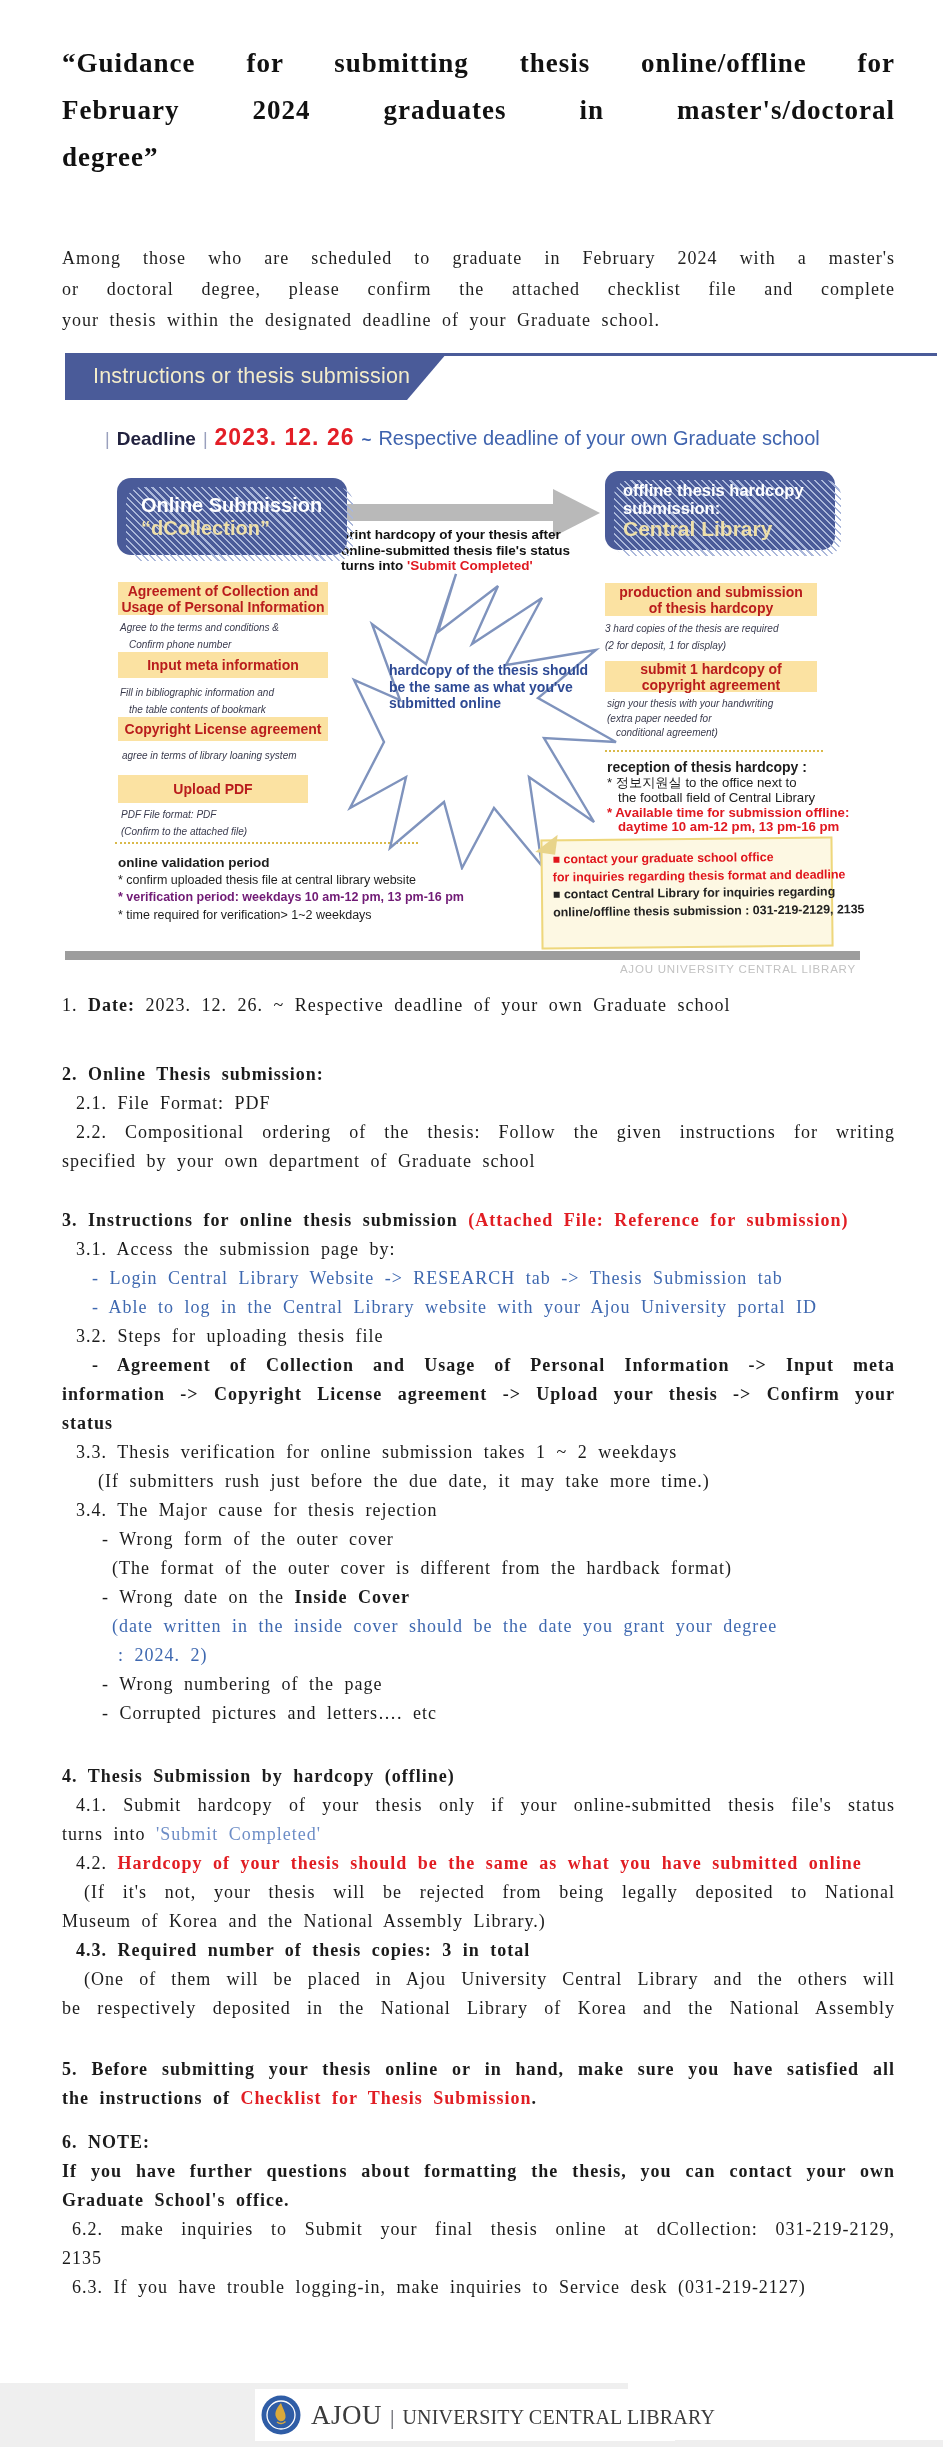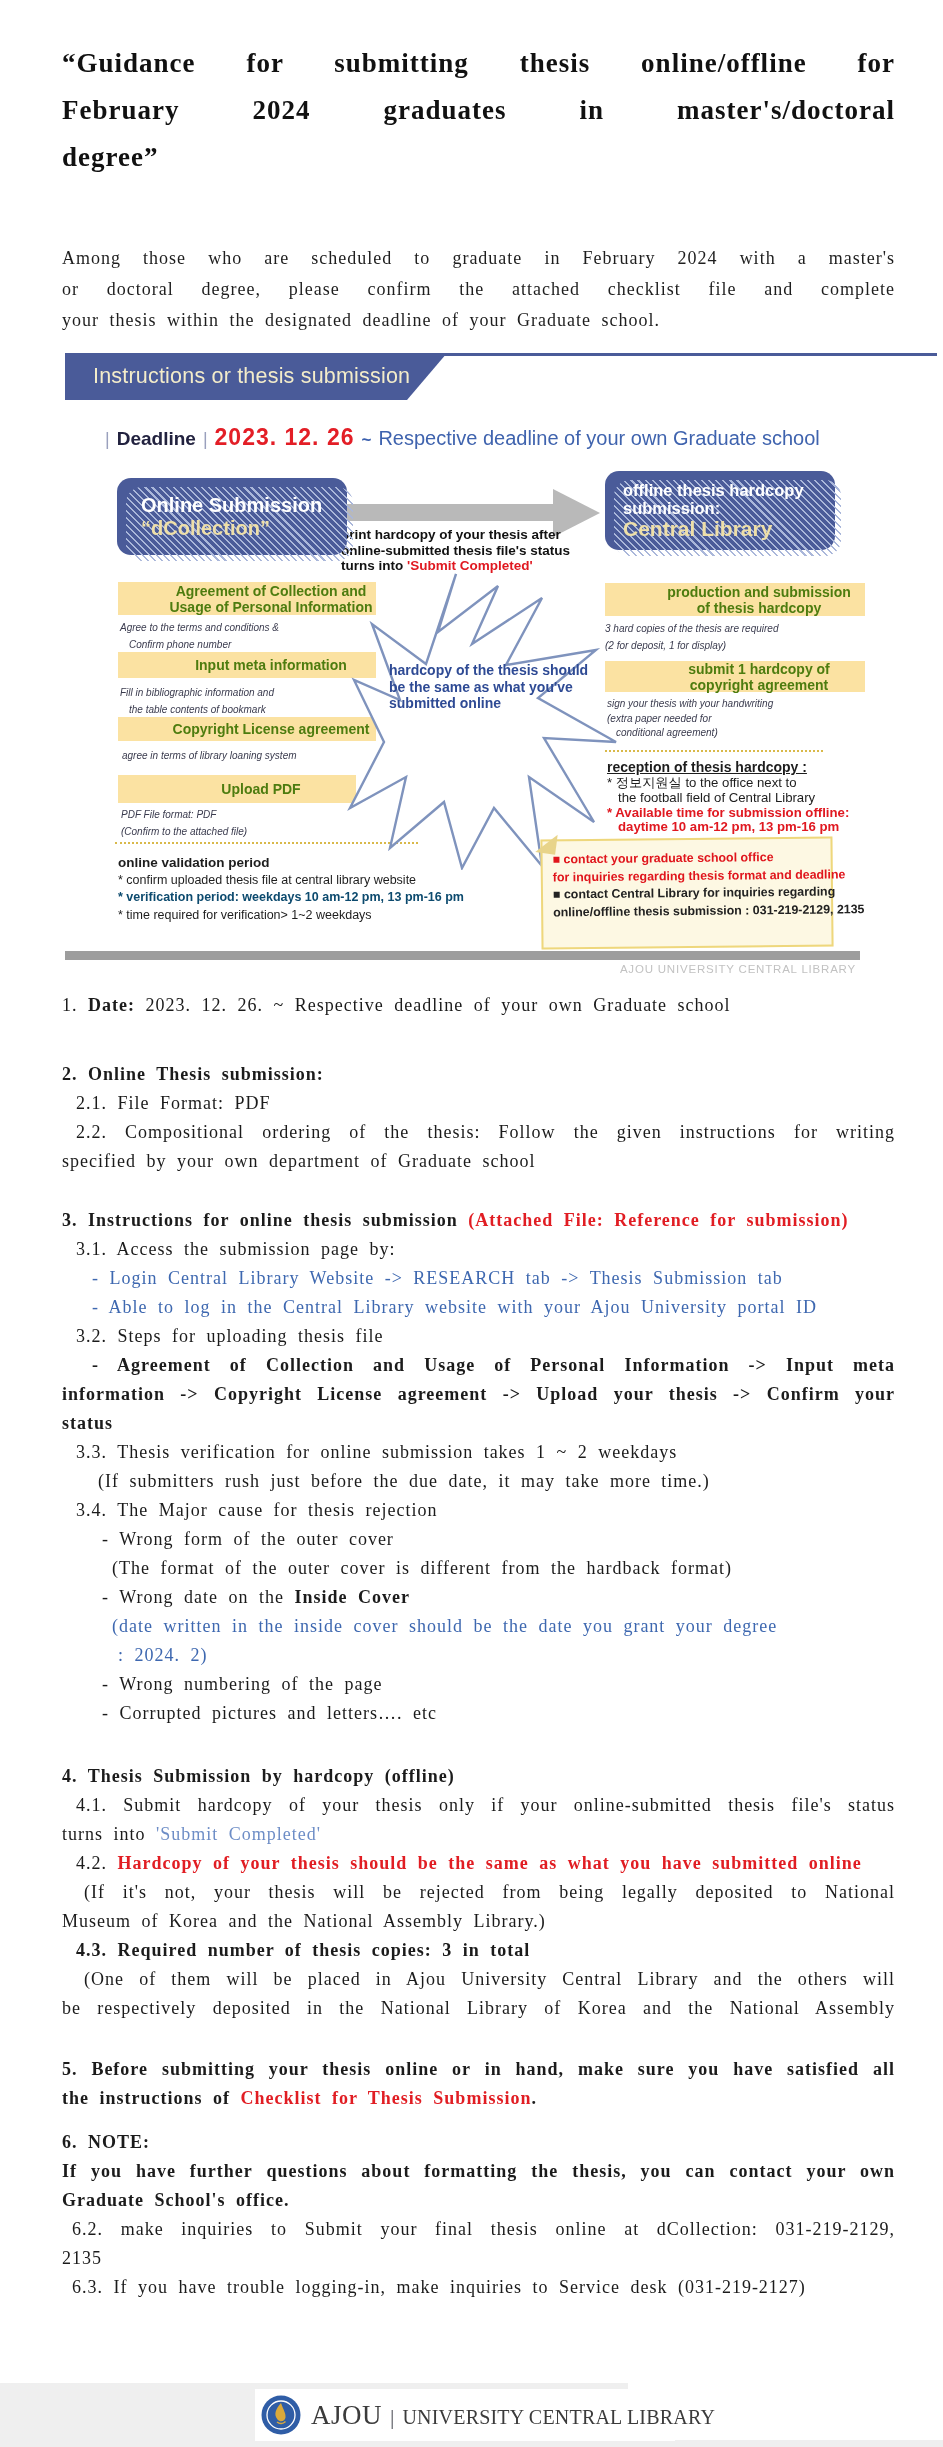--- a/index.html
+++ b/index.html
@@ -53,35 +53,35 @@
               border-top:24px solid rgba(0,0,0,0);border-bottom:24px solid rgba(0,0,0,0);
               border-left:47px solid #b9b9b9;}
   .arrow-note{position:absolute;left:341px;top:527px;width:230px;font-size:13.5px;font-weight:bold;
               line-height:15.5px;color:#111;}
   .arrow-note .red{color:#e01820;}
 
   .burst-svg{position:absolute;left:346px;top:570px;width:274px;height:300px;z-index:1;}
   .burst-text{position:absolute;left:389px;top:662px;width:215px;font-size:14px;font-weight:bold;
               line-height:16.5px;color:#2e4a94;z-index:2;}
 
-  .ybox{position:absolute;background:#fbe2a2;color:#4d7c0f;font-weight:bold;font-size:14px;
-        line-height:16px;display:flex;flex-direction:column;justify-content:center;text-align:center;padding-left:48px;}
+  .ybox{position:absolute;background:#fbe2a2;color:#b91c1c;font-weight:bold;font-size:14px;
+        line-height:16px;display:flex;flex-direction:column;justify-content:center;text-align:center;}
   .ydesc{position:absolute;color:#3a3b4e;font-size:10px;line-height:17px;white-space:nowrap;font-style:italic;}
   .ydesc .in{padding-left:9px;}
 
   .dotted{position:absolute;height:0;border-top:2px dotted #d9b94a;}
 
   .vblock{position:absolute;left:118px;top:854px;font-size:12.5px;line-height:17.5px;
           color:#1d1d1d;white-space:nowrap;}
   .vblock .vt{font-weight:bold;font-size:13.5px;}
-  .vblock .red{color:#0c4a6e;font-weight:bold;}
+  .vblock .red{color:#701a75;font-weight:bold;}
 
   .rblock{position:absolute;left:607px;top:758px;font-size:13.2px;line-height:14.8px;
           color:#1d1d1d;white-space:nowrap;}
-  .rblock .rt{font-weight:bold;font-size:14px;line-height:18px;text-decoration:underline;}
+  .rblock .rt{font-weight:bold;font-size:14px;line-height:18px;}
   .rblock .in{padding-left:11px;}
   .rblock .red{color:#e01820;font-weight:bold;}
 
   .note{position:absolute;left:541px;top:838px;width:292px;height:110px;background:#fdf8e3;
         border:2px solid #eed77c;transform:rotate(-0.6deg);z-index:3;
         padding:10px 0 0 10px;box-sizing:border-box;}
   .note::before{content:"";position:absolute;left:-6px;top:-8px;width:0;height:0;
         border-bottom:20px solid #e8d48a;border-left:20px solid rgba(0,0,0,0);transform:rotate(8deg);}
   .note .nl{font-size:12.4px;line-height:17.5px;white-space:nowrap;font-weight:bold;}
   .note .red{color:#e0151c;}

